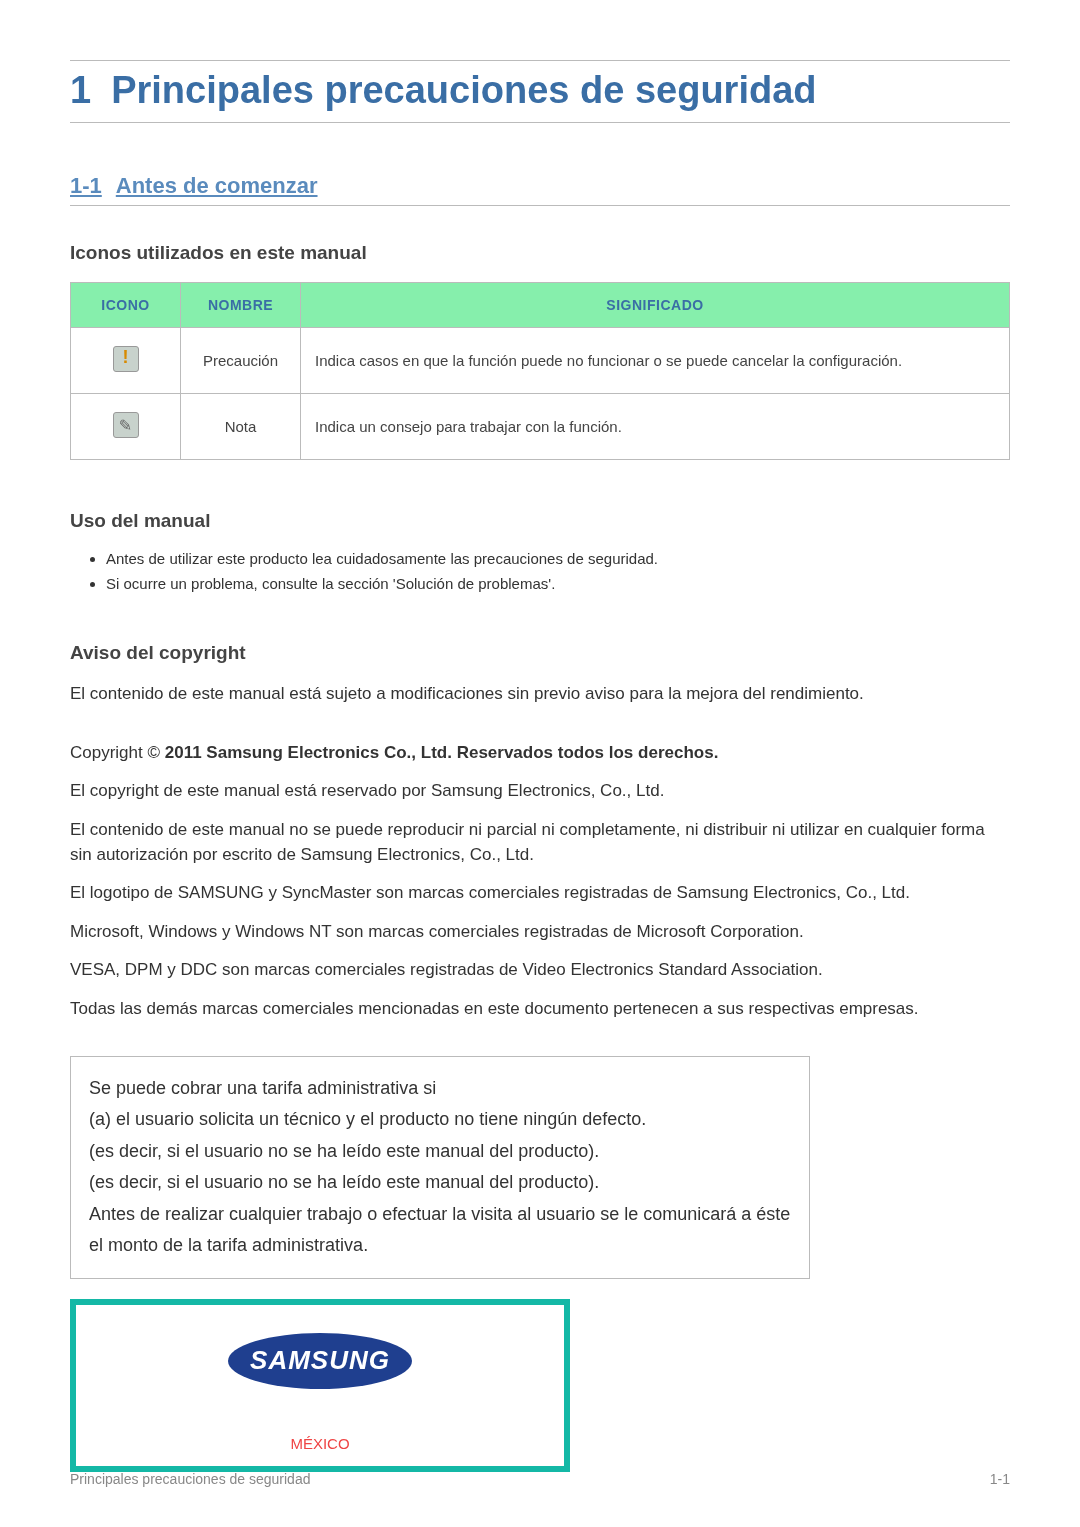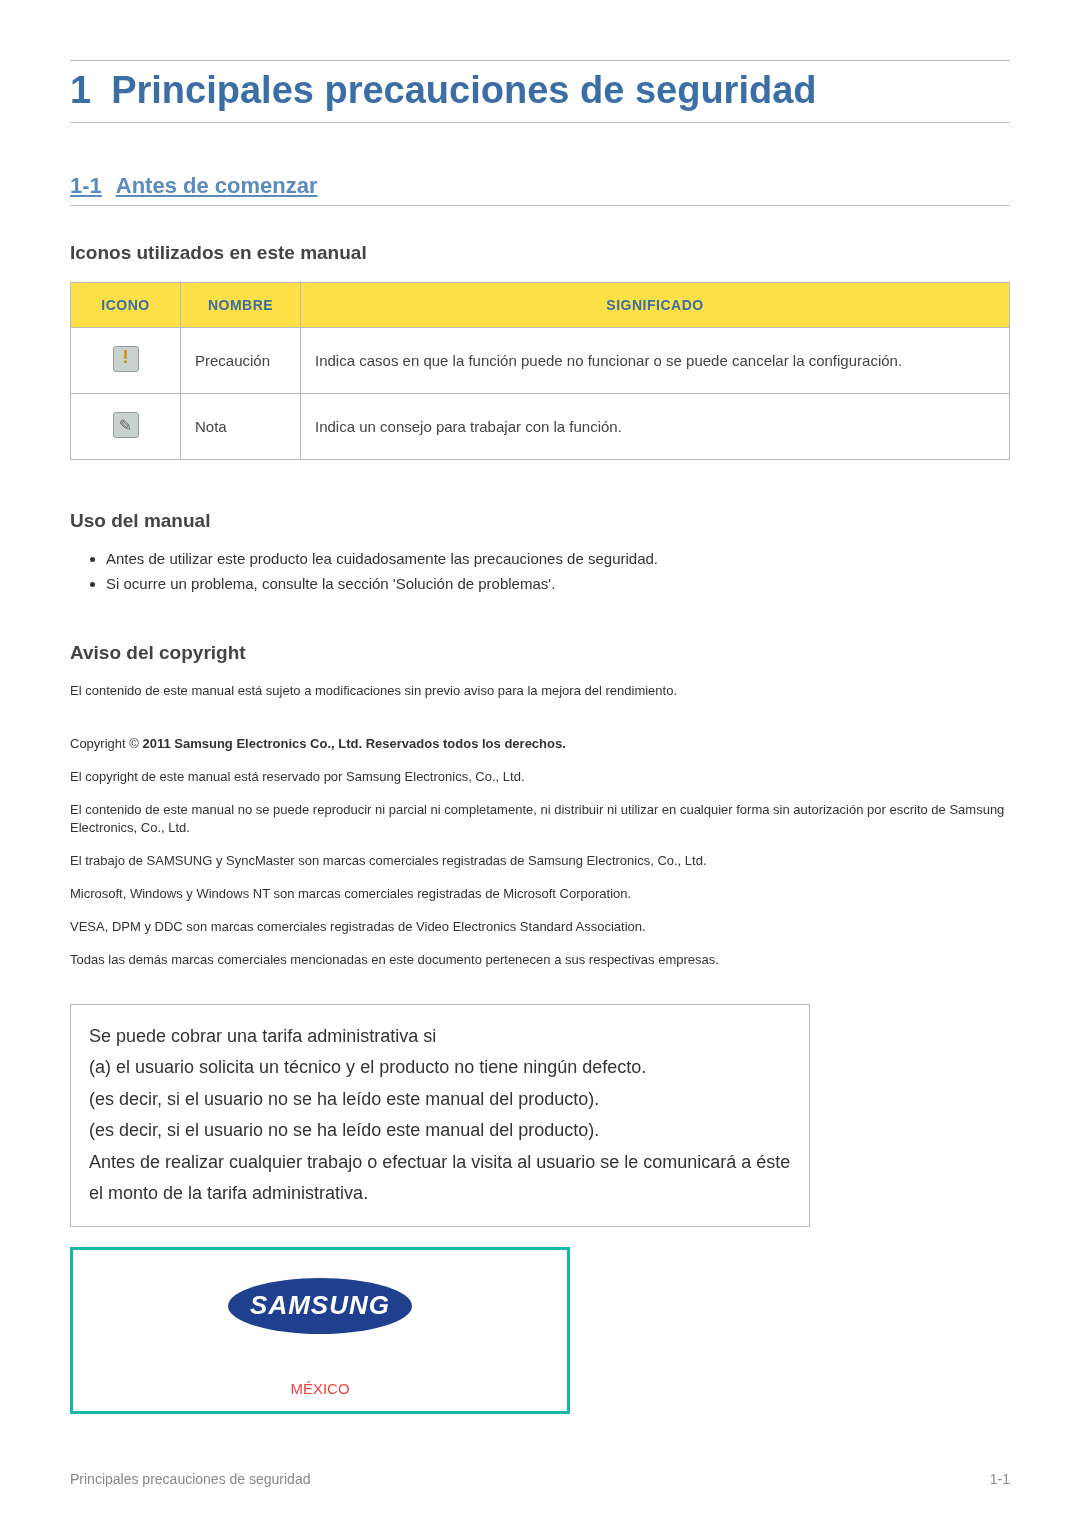--- a/index.html
+++ b/index.html
@@ -45,30 +45,30 @@
     margin-bottom: 50px;
     font-size: 15px;
   }
   table.icon-table th {
     color: #3a6ea5;
     font-weight: bold;
     font-size: 14px;
     letter-spacing: 0.5px;
     padding: 14px 10px;
     border: 1px solid #bbb;
-    background: #fde047;
+    background: #86efac;
     text-align: center;
   }
   table.icon-table td {
     border: 1px solid #bbb;
     padding: 18px 14px;
     vertical-align: middle;
   }
   table.icon-table td.icon-cell { text-align: center; width: 110px; }
-  table.icon-table td.name-cell { width: 120px; color:#444; text-align:left;}
+  table.icon-table td.name-cell { width: 120px; color:#444; text-align:center;}
   table.icon-table td.meaning-cell { color:#444; }
 
   .caution-icon {
     display: inline-block;
     width: 26px; height: 26px;
     background: #c8d2cc;
     border: 1px solid #999;
     position: relative;
     border-radius: 3px;
   }
@@ -101,40 +101,40 @@
   ul.manual-use {
     list-style: disc;
     padding-left: 36px;
     margin-bottom: 50px;
     font-size: 15px;
     color: #333;
   }
   ul.manual-use li { margin-bottom: 8px; }
 
   .body-text {
-    font-size: 13px;
+    font-size: 17px;
     color: #333;
     margin-bottom: 14px;
     line-height: 1.45;
   }
   .copyright-line { margin-top: 34px; }
   .copyright-line .bold { font-weight: bold; }
 
   .fee-box {
     border: 1px solid #bbb;
     padding: 16px 18px;
     font-size: 18px;
     color: #333;
     margin-top: 34px;
     line-height: 1.75;
     width: 740px;
   }
 
   .region-box {
-    border: 3px solid #14b8a6;
+    border: 6px solid #14b8a6;
     width: 500px;
     margin-top: 20px;
     padding: 26px 20px 14px 20px;
     text-align: center;
   }
   .samsung-logo svg { display: inline-block; }
   .region-label {
     margin-top: 40px;
     font-size: 15px;
     color: #ef4444;
@@ -194,21 +194,21 @@
 
 <h3 class="sub-heading">Aviso del copyright</h3>
 <p class="body-text">El contenido de este manual está sujeto a modificaciones sin previo aviso para la mejora del rendimiento.</p>
 
 <p class="body-text copyright-line">
   <span>Copyright © </span><span class="bold">2011 Samsung Electronics Co., Ltd. Reservados todos los derechos.</span>
 </p>
 
 <p class="body-text">El copyright de este manual está reservado por Samsung Electronics, Co., Ltd.</p>
 <p class="body-text">El contenido de este manual no se puede reproducir ni parcial ni completamente, ni distribuir ni utilizar en cualquier forma sin autorización por escrito de Samsung Electronics, Co., Ltd.</p>
-<p class="body-text">El trabajo de SAMSUNG y SyncMaster son marcas comerciales registradas de Samsung Electronics, Co., Ltd.</p>
+<p class="body-text">El logotipo de SAMSUNG y SyncMaster son marcas comerciales registradas de Samsung Electronics, Co., Ltd.</p>
 <p class="body-text">Microsoft, Windows y Windows NT son marcas comerciales registradas de Microsoft Corporation.</p>
 <p class="body-text">VESA, DPM y DDC son marcas comerciales registradas de Video Electronics Standard Association.</p>
 <p class="body-text">Todas las demás marcas comerciales mencionadas en este documento pertenecen a sus respectivas empresas.</p>
 
 <div class="fee-box">
   <div>Se puede cobrar una tarifa administrativa si</div>
   <div>(a) el usuario solicita un técnico y el producto no tiene ningún defecto.</div>
   <div>(es decir, si el usuario no se ha leído este manual del producto).</div>
   <div>(es decir, si el usuario no se ha leído este manual del producto).</div>
   <div>Antes de realizar cualquier trabajo o efectuar la visita al usuario se le comunicará a éste el monto de la tarifa administrativa.</div>

